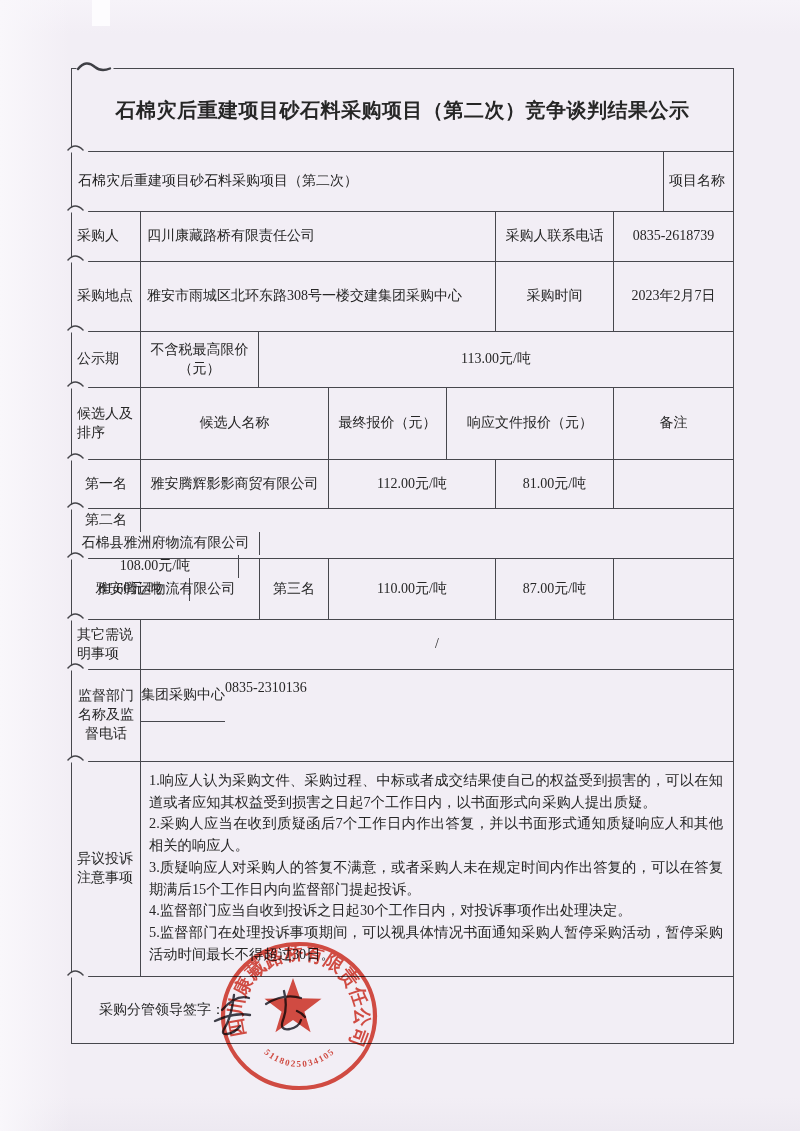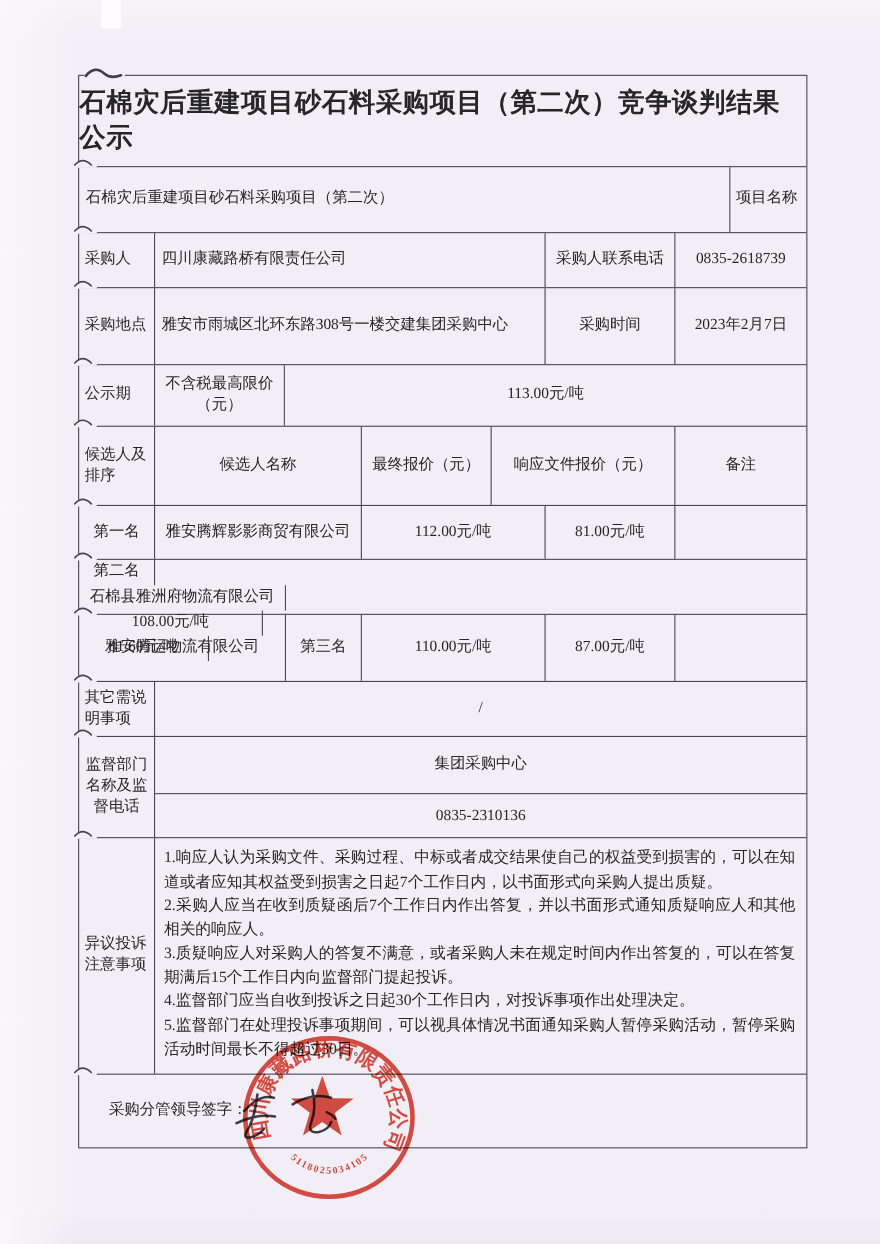--- a/index.html
+++ b/index.html
@@ -23,27 +23,27 @@
   .lab.ctr{justify-content:center;text-align:center;}
   .ctrc{justify-content:center;text-align:center;}
   .c2{width:355px;flex:none;}
   .c3{width:118px;flex:none;}
   .c4{flex:1;}
   .c2a{width:188px;flex:none;}
   .c2b{width:167px;flex:none;}
   .full{flex:1;}
   .title-row{height:82px;display:flex;align-items:center;justify-content:center;
              border-bottom:1.6px solid #47474d;}
-  .title-row .t{font-size:24px;font-weight:bold;letter-spacing:.5px;}
+  .title-row .t{font-size:20px;font-weight:bold;letter-spacing:.5px;text-align:center;}
   .h-proj{height:60px;}  .h-buyer{height:50px;}  .h-loc{height:70px;}
   .h-pub{height:56px;}   .h-head{height:72px;}
   .h-r1{height:49px;}    .h-r2{height:50px;flex-direction:column;}     .h-r3{height:61px;}
   .h-other{height:50px;} .h-sup{height:92px;}    .h-obj{height:215px;}
   .h-sign{height:66px;}
-  .sup-stack{flex:1;display:flex;flex-direction:column;justify-content:space-between;}
+  .sup-stack{flex:1;display:flex;flex-direction:row;}
   .sup-stack .sub{flex:none;display:flex;align-items:center;justify-content:center;box-sizing:border-box;}
   .sup-stack .sub1{height:52px;border-bottom:1.6px solid #47474d;}
   .sup-stack .sub2{height:37px;}
   .obj-cell{align-items:flex-start;padding:8px 10px 4px 8px;}
   .obj-text{font-size:14.3px;line-height:1.52;text-align:justify;}
   .sign-row .cell{padding-left:7px;margin-left:20px;}
 
   
   .overlay{position:absolute;left:0;top:0;width:800px;height:1131px;pointer-events:none;}
   .seal-wrap{position:absolute;left:212px;top:936px;width:176px;height:162px;

